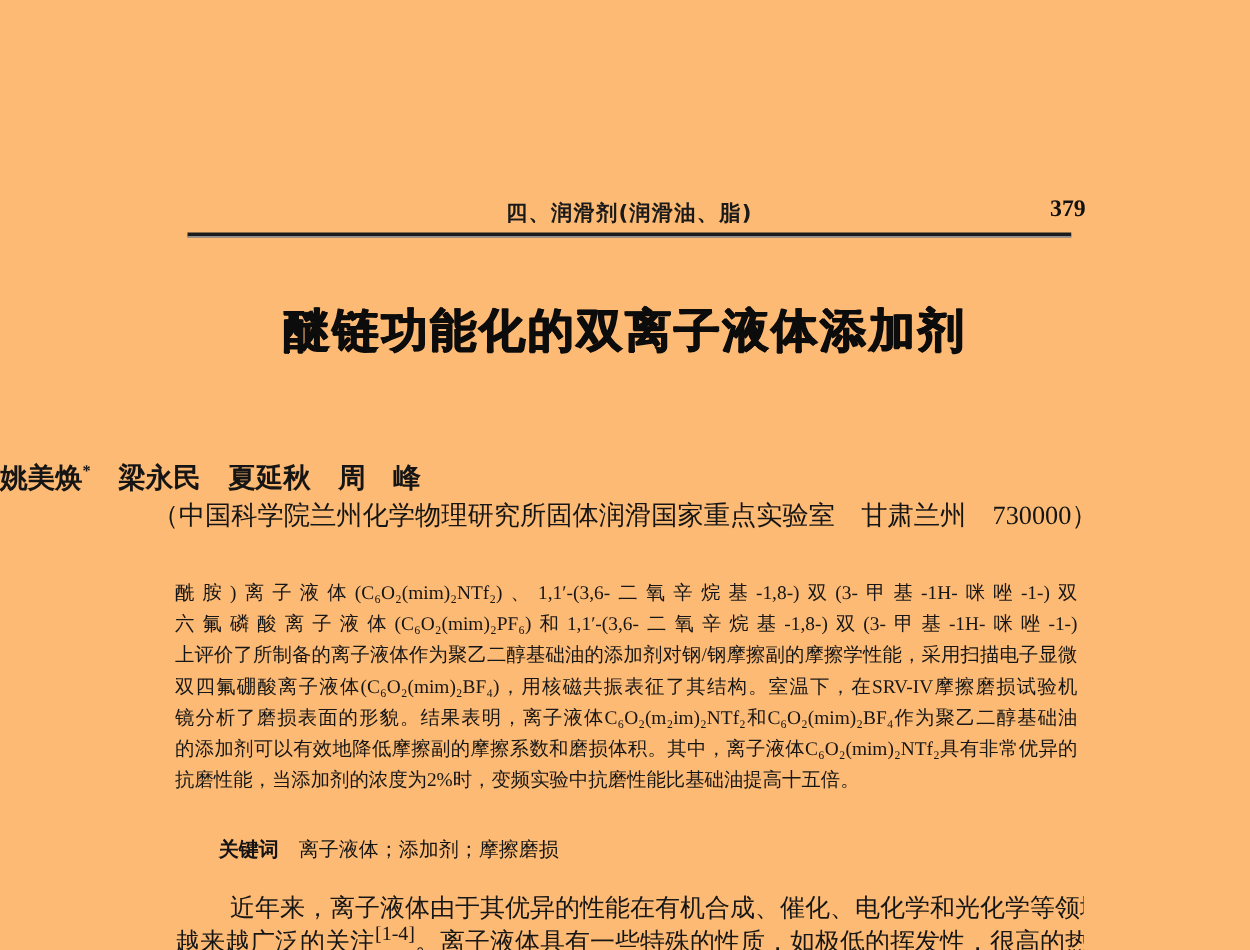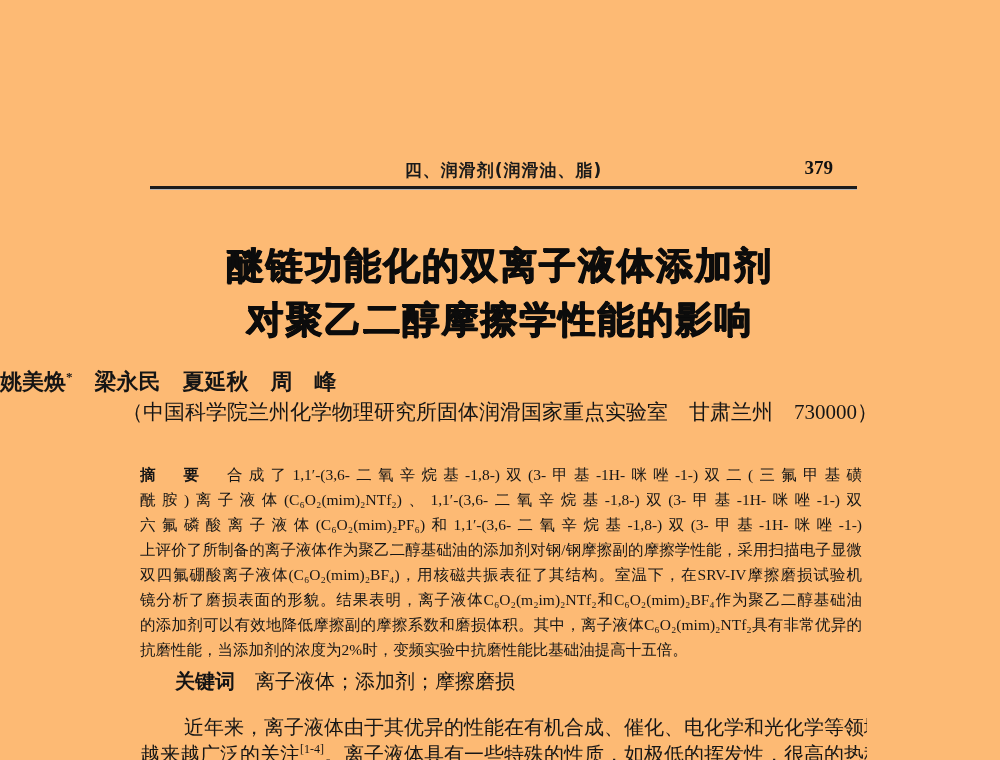--- a/index.html
+++ b/index.html
@@ -13,22 +13,21 @@
   }
   
   .pg-header-title{
     position:absolute;left:150px;top:159px;width:707px;
     text-align:center;
     font-family:"DejaVu Sans","Liberation Sans",sans-serif;
     font-weight:700;font-size:17px;color:#1a1a1a;
     letter-spacing:1px;
   }
   .pg-number{
-    position:absolute;left:778px;top:157px;width:55px;
-    text-align:right;
+    position:absolute;left:840px;top:157px;width:55px;
     font-weight:700;font-size:19px;color:#111;
   }
   .rule{
     position:absolute;left:150px;top:186px;width:707px;height:3px;
     background:#1c1c1c;
     border-bottom:1px solid #b5b5b5;
   }
   
   .title-line{
     position:absolute;left:0;width:1000px;
@@ -59,53 +58,51 @@
     height:25px;line-height:25px;
     font-size:15.5px;color:#161616;
     text-align:justify;text-align-last:justify;
     overflow:hidden;white-space:nowrap;
   }
   .abs-line.last{text-align-last:left;}
   .abs-label{font-weight:700;}
   
   .keywords{
     position:absolute;left:175px;top:669px;width:690px;
-    font-size:20px;line-height:24px;color:#141414;
+    font-size:16px;line-height:24px;color:#141414;
   }
   .kw-label{font-weight:700;}
   
   .body-par{
     position:absolute;left:140px;top:714px;width:727px;
     font-size:20px;line-height:27px;color:#161616;
   }
   .body-line{
     text-align:justify;text-align-last:justify;
     white-space:nowrap;overflow:hidden;height:27px;
   }
   .body-line.first{text-indent:44px;}
-  .body-line sup{font-size:12px;line-height:0;}
+  .body-line sup{font-size:16px;line-height:0;}
 </style>
 </head>
 <body>
 
 <div class="page">
 
   <div class="pg-header-title">四、润滑剂(润滑油、脂)</div>
   <div class="pg-number">379</div>
   <div class="rule"></div>
 
   <div class="title-line title-1">醚链功能化的双离子液体添加剂</div>
-  <div class="title-line title-2">对聚乙二醇摩擦学性能的影响</div>
 
   <div class="authors"><span>姚美焕</span><sup>*</sup><span>　梁永民　夏延秋　周　峰</span></div>
 
   <div class="affiliation">（中国科学院兰州化学物理研究所固体润滑国家重点实验室　甘肃兰州　730000）</div>
 
   <div class="abstract">
-    <div class="abs-line"><span class="abs-label">摘　要</span><span>　合成了1,1′-(3,6-二氧辛烷基-1,8-)双(3-甲基-1H-咪唑-1-)双二(三氟甲基磺</span></div>
     <div class="abs-line">酰胺)离子液体(C₆O₂(mim)₂NTf₂)、1,1′-(3,6-二氧辛烷基-1,8-)双(3-甲基-1H-咪唑-1-)双</div>
     <div class="abs-line">六氟磷酸离子液体(C₆O₂(mim)₂PF₆)和1,1′-(3,6-二氧辛烷基-1,8-)双(3-甲基-1H-咪唑-1-)</div>
     <div class="abs-line">上评价了所制备的离子液体作为聚乙二醇基础油的添加剂对钢/钢摩擦副的摩擦学性能，采用扫描电子显微</div>
     <div class="abs-line">双四氟硼酸离子液体(C₆O₂(mim)₂BF₄)，用核磁共振表征了其结构。室温下，在SRV-IV摩擦磨损试验机</div>
     <div class="abs-line">镜分析了磨损表面的形貌。结果表明，离子液体C₆O₂(m₂im)₂NTf₂和C₆O₂(mim)₂BF₄作为聚乙二醇基础油</div>
     <div class="abs-line">的添加剂可以有效地降低摩擦副的摩擦系数和磨损体积。其中，离子液体C₆O₂(mim)₂NTf₂具有非常优异的</div>
     <div class="abs-line last">抗磨性能，当添加剂的浓度为2%时，变频实验中抗磨性能比基础油提高十五倍。</div>
   </div>
 
   <div class="keywords"><span class="kw-label">关键词</span><span>　离子液体；添加剂；摩擦磨损</span></div>

